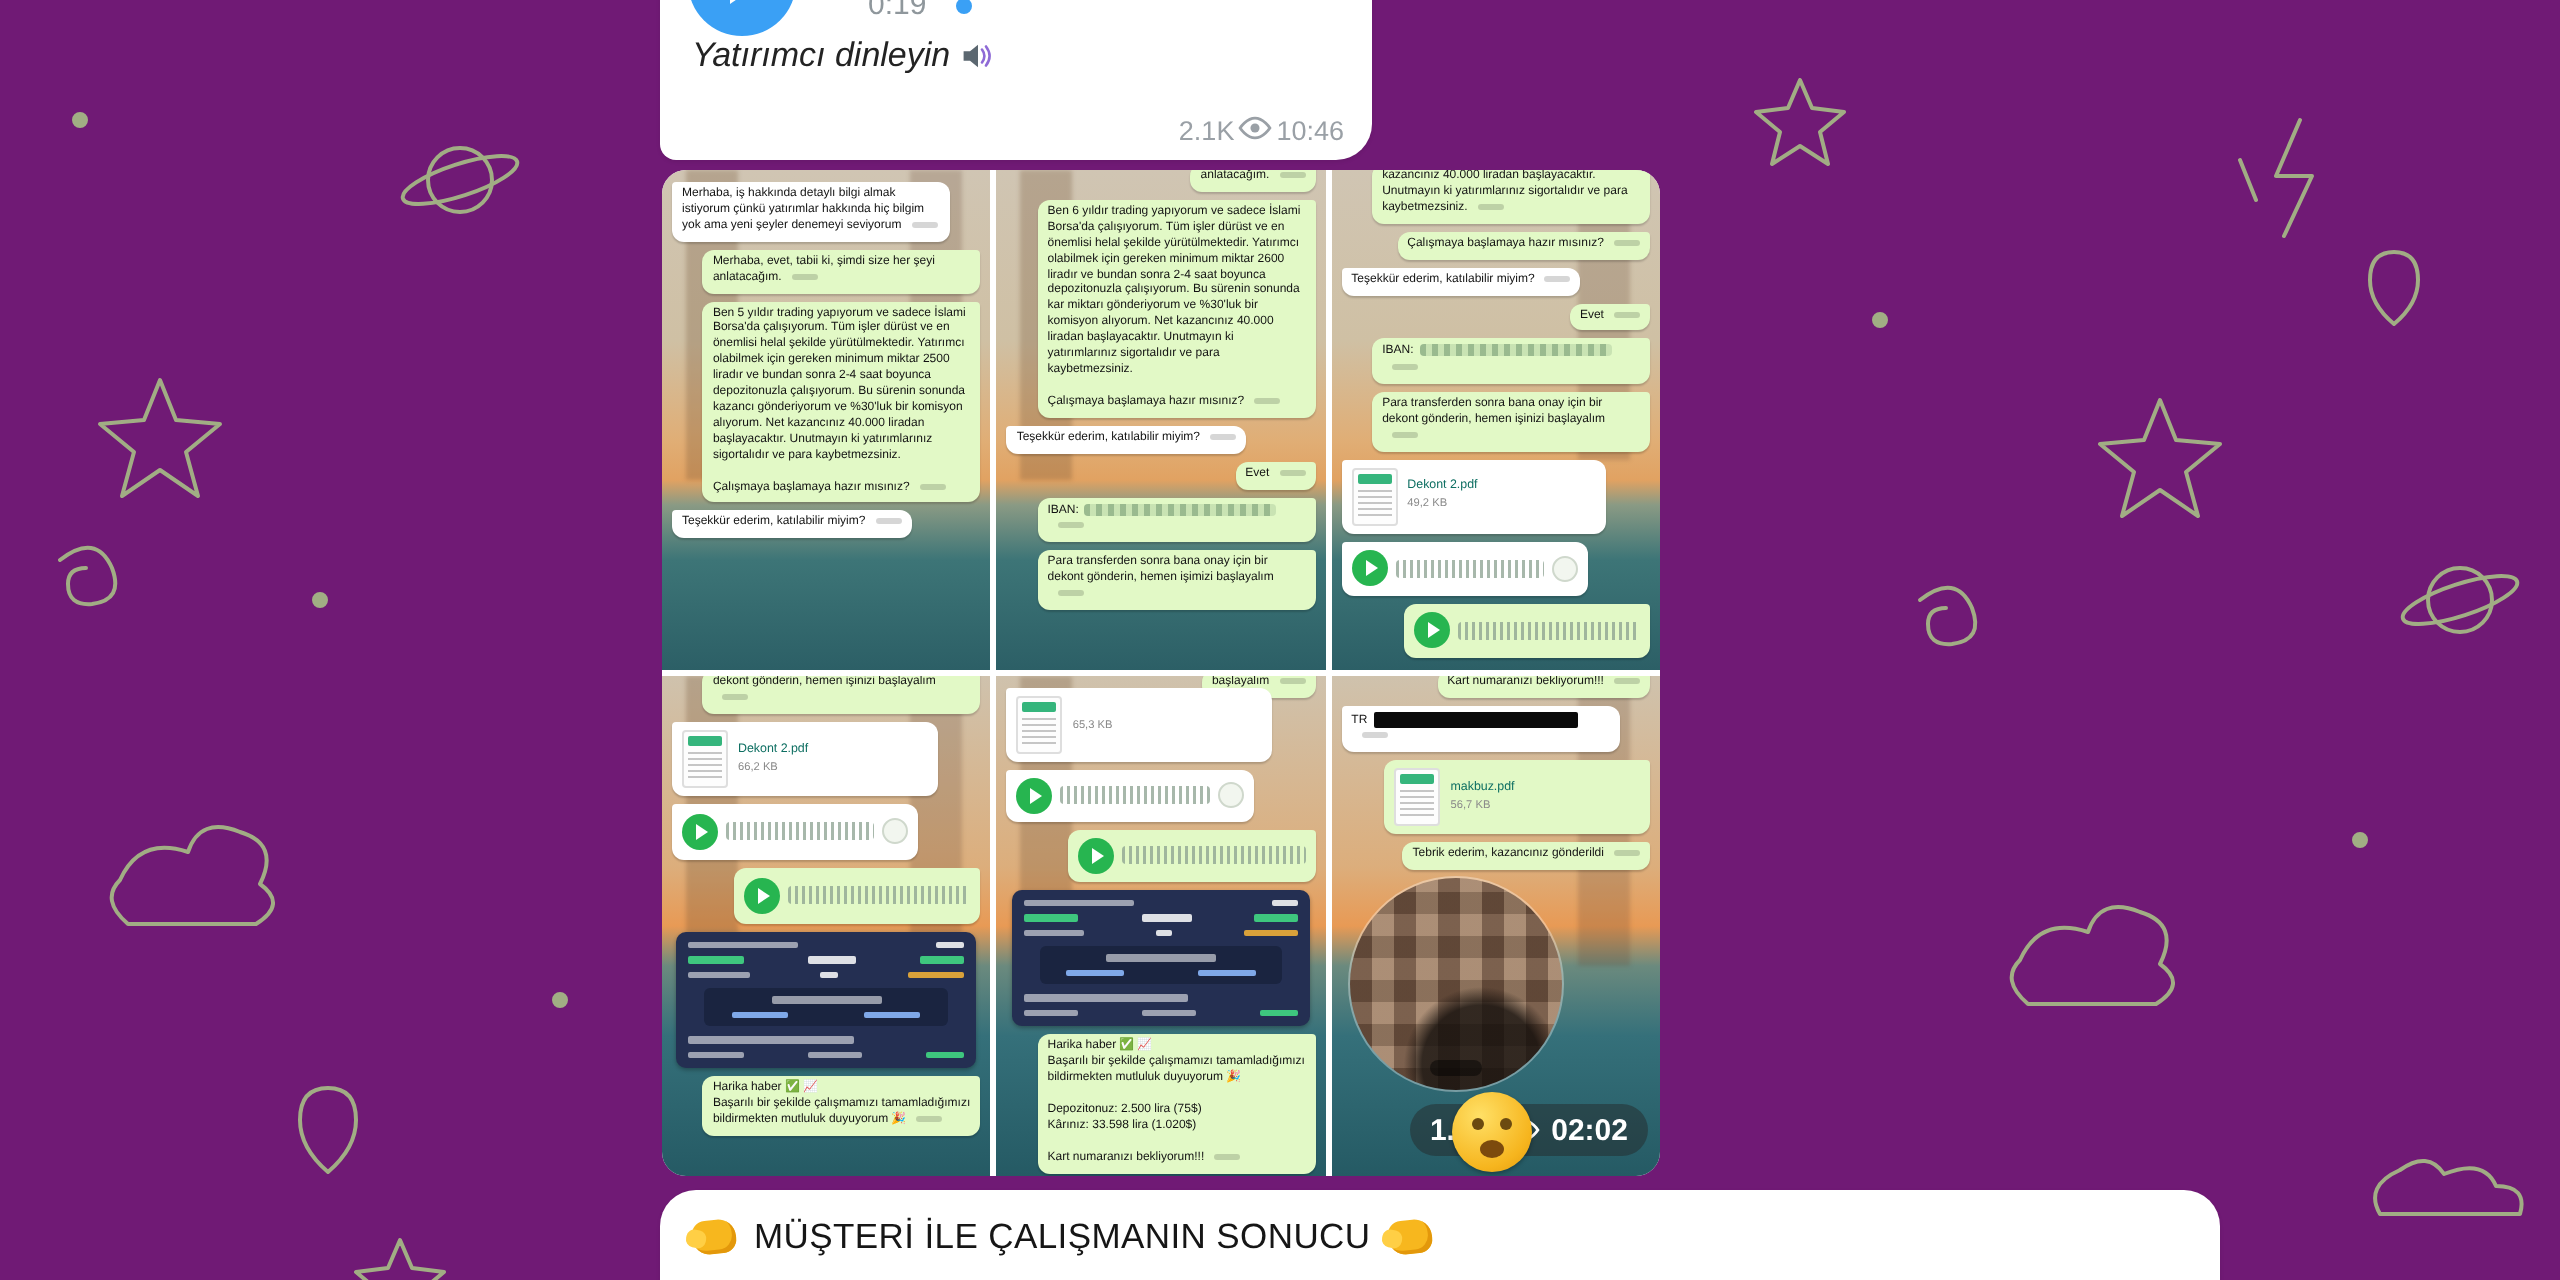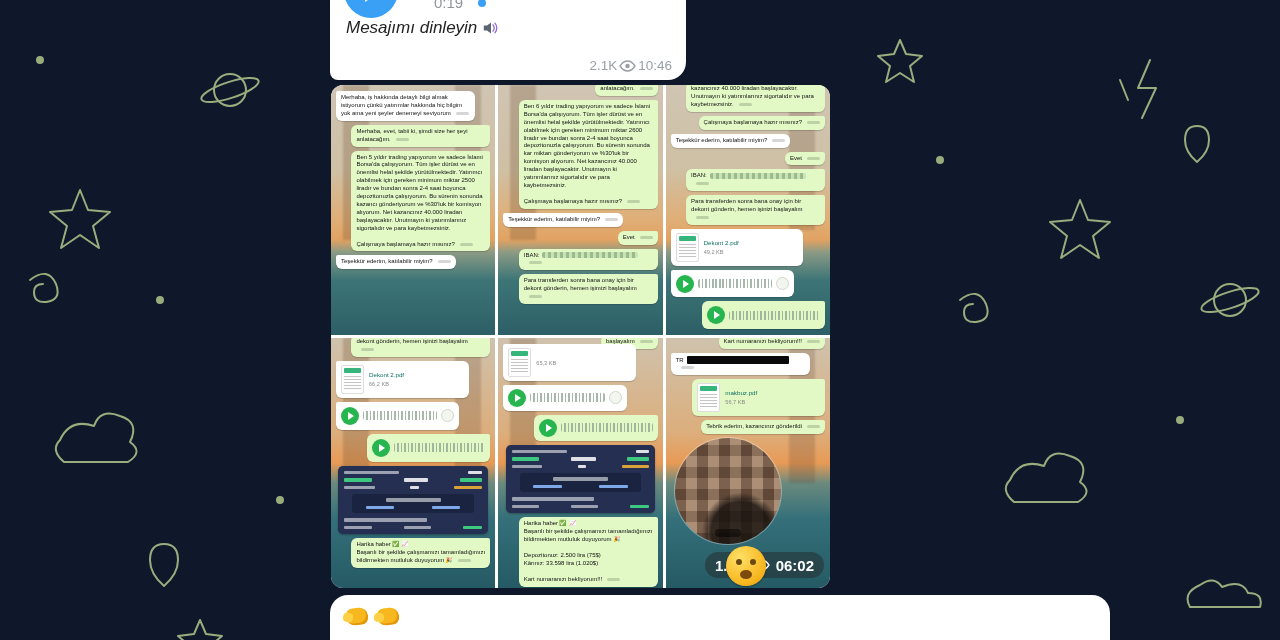--- a/index.html
+++ b/index.html
@@ -1,36 +1,36 @@
 <!DOCTYPE html>
 <html><head>
 <meta charset="utf-8">
 <style>
   * { margin:0; padding:0; box-sizing:border-box; }
   html,body { width:1280px; height:640px; }
   body { font-family:"Liberation Sans", sans-serif; }
-  .screen { position:relative; width:1280px; height:640px; overflow:hidden; background:#0f172a; }
+  .screen { position:relative; width:1280px; height:640px; overflow:hidden; background:#701a75; }
 
   
   .doodles { position:absolute; inset:0; z-index:0; }
 
   
   .tg-bubble { position:absolute; background:#ffffff; border-radius:18px; box-shadow:0 1px 2px rgba(0,0,0,.08); z-index:3; }
   .tg-bubble.top { left:330px; top:-64px; width:356px; height:144px; border-bottom-left-radius:8px; }
   .tg-play { position:absolute; left:14px; top:28px; width:54px; height:54px; border-radius:50%;
              background:#3aa0f5; }
   .tg-play::after { content:""; position:absolute; left:21px; top:16px; width:0; height:0;
              border-left:16px solid #ffffff; border-top:11px solid transparent; border-bottom:11px solid transparent; }
   .tg-dur { position:absolute; left:104px; top:58px; font-size:15px; color:#8f979c; }
   .unread-dot { position:absolute; left:148px; top:63px; width:8px; height:8px; border-radius:50%; background:#3aa0f5; }
   .cap { position:absolute; left:16px; font-size:17px; font-style:italic; color:#232323; display:flex; align-items:center; gap:6px; }
   .cap.l1 { top:82px; }
   .cap.l2 { top:106px; }
   .cap .link { color:#2678c7; text-decoration:none; font-style:italic; }
-  .tg-meta { position:absolute; right:14px; bottom:7px; display:flex; align-items:center; gap:2px;
+  .tg-meta { position:absolute; right:14px; bottom:7px; display:flex; align-items:flex-start; gap:2px;
              font-size:13.5px; color:#9aa0a6; }
   .eye-ic { width:17px; height:12px; }
 
   .tg-bubble.bottom { left:330px; top:595px; width:780px; height:70px; padding:13px 16px; }
   .title-row { display:flex; align-items:center; gap:9px; font-size:17.5px; font-weight:500; color:#161616; letter-spacing:.2px; }
   .hand-emoji { width:22px; height:17px; background:#f7b71e; border-radius:7px 9px 7px 9px; position:relative; flex:none; transform:rotate(-6deg); box-shadow:inset -2px -2px 0 #e3980b; }
   .hand-emoji::before { content:""; position:absolute; left:-3px; top:4px; width:10px; height:9px; background:#ffcf45; border-radius:4px; transform:rotate(18deg); }
 
   
   .photo { position:absolute; left:331px; top:85px; width:499px; height:503px; z-index:3;
@@ -135,21 +135,21 @@
       <circle cx="1180" cy="420" r="3" fill="#a7be86"></circle>
       <circle cx="1060" cy="600" r="3" fill="#a7be86"></circle>
     <polygon points="200,620 206,634 222,636 210,646 214,662 200,653 186,662 190,646 178,636 194,634"></polygon>
   </svg>
 
   <div class="tg-bubble top">
     <span class="tg-play"></span>
     <span class="tg-dur">0:19</span>
     <span class="unread-dot"></span>
     <div class="cap l1">
-      <span>Mesajımı dinleyin</span>
+      <span>Yatırımcı dinleyin</span>
       <svg width="16" height="14" viewBox="0 0 20 16" title="🔊">
         <polygon points="1,5 5,5 10,1 10,15 5,11 1,11" fill="#5b6770"></polygon>
         <path d="M12.5,4 q3,4 0,8 M15,2 q4.5,6 0,12" stroke="#8e6ad6" stroke-width="1.6" fill="none" stroke-linecap="round"></path>
       </svg>
     </div>
     <div class="tg-meta">
       <span>2.1K</span>
       <svg class="eye-ic" viewBox="0 0 24 16">
         <path d="M12 1C6 1 1.5 8 1.5 8S6 15 12 15s10.5-7 10.5-7S18 1 12 1z" fill="none" stroke="#9aa0a6" stroke-width="2"></path>
         <circle cx="12" cy="8" r="3.2" fill="#9aa0a6"></circle>
@@ -330,25 +330,26 @@
         </div>
       </div>
     </div>
 
     <div class="views-pill">
       <span>1.2K</span>
       <svg class="eye-ic" viewBox="0 0 24 16">
         <path d="M12 1C6 1 1.5 8 1.5 8S6 15 12 15s10.5-7 10.5-7S18 1 12 1z" fill="none" stroke="#ffffff" stroke-width="2"></path>
         <circle cx="12" cy="8" r="3.2" fill="#ffffff"></circle>
       </svg>
-      <span>06:02</span>
+      <span>02:02</span>
     </div>
     <div class="emoji-face" title="🤑"></div>
   </div>
 
   <div class="tg-bubble bottom">
     <div class="title-row">
       <span class="hand-emoji" title="🤝"></span>
+      <span>MÜŞTERİ İLE ÇALIŞMANIN SONUCU</span>
       <span class="hand-emoji" title="🤝"></span>
     </div>
   </div>
 
 </div>
 
 </body></html>

